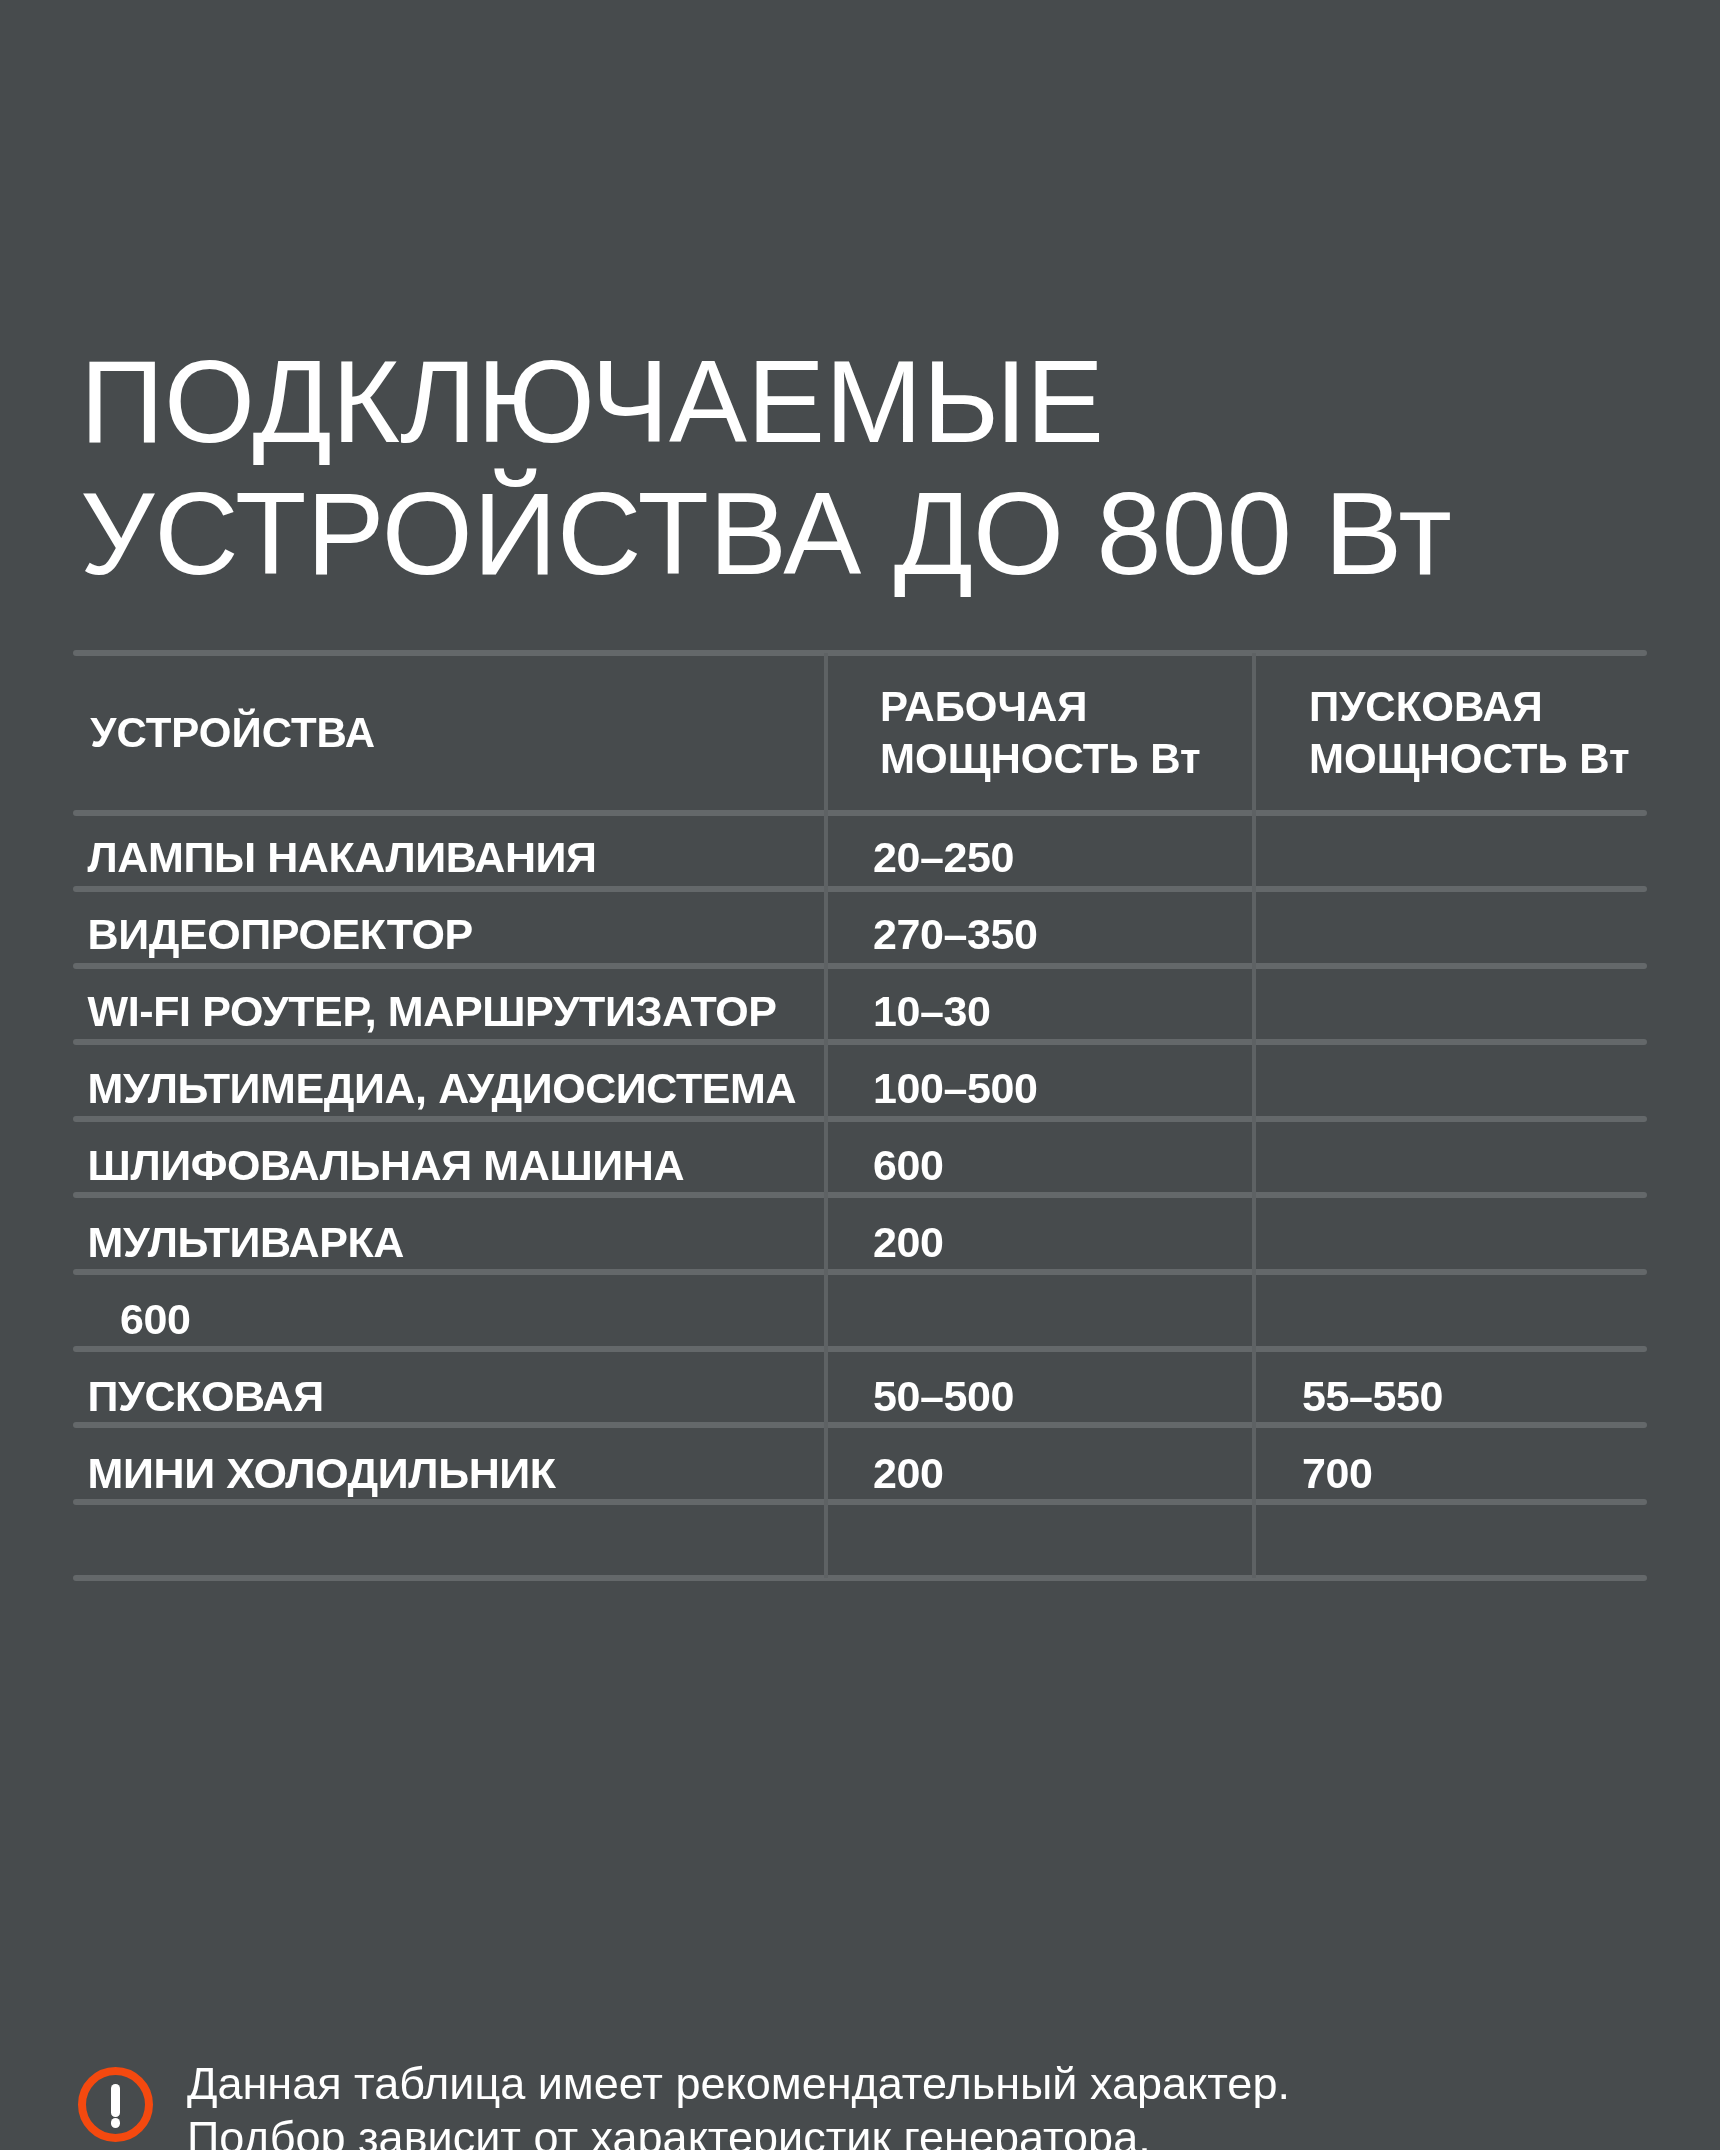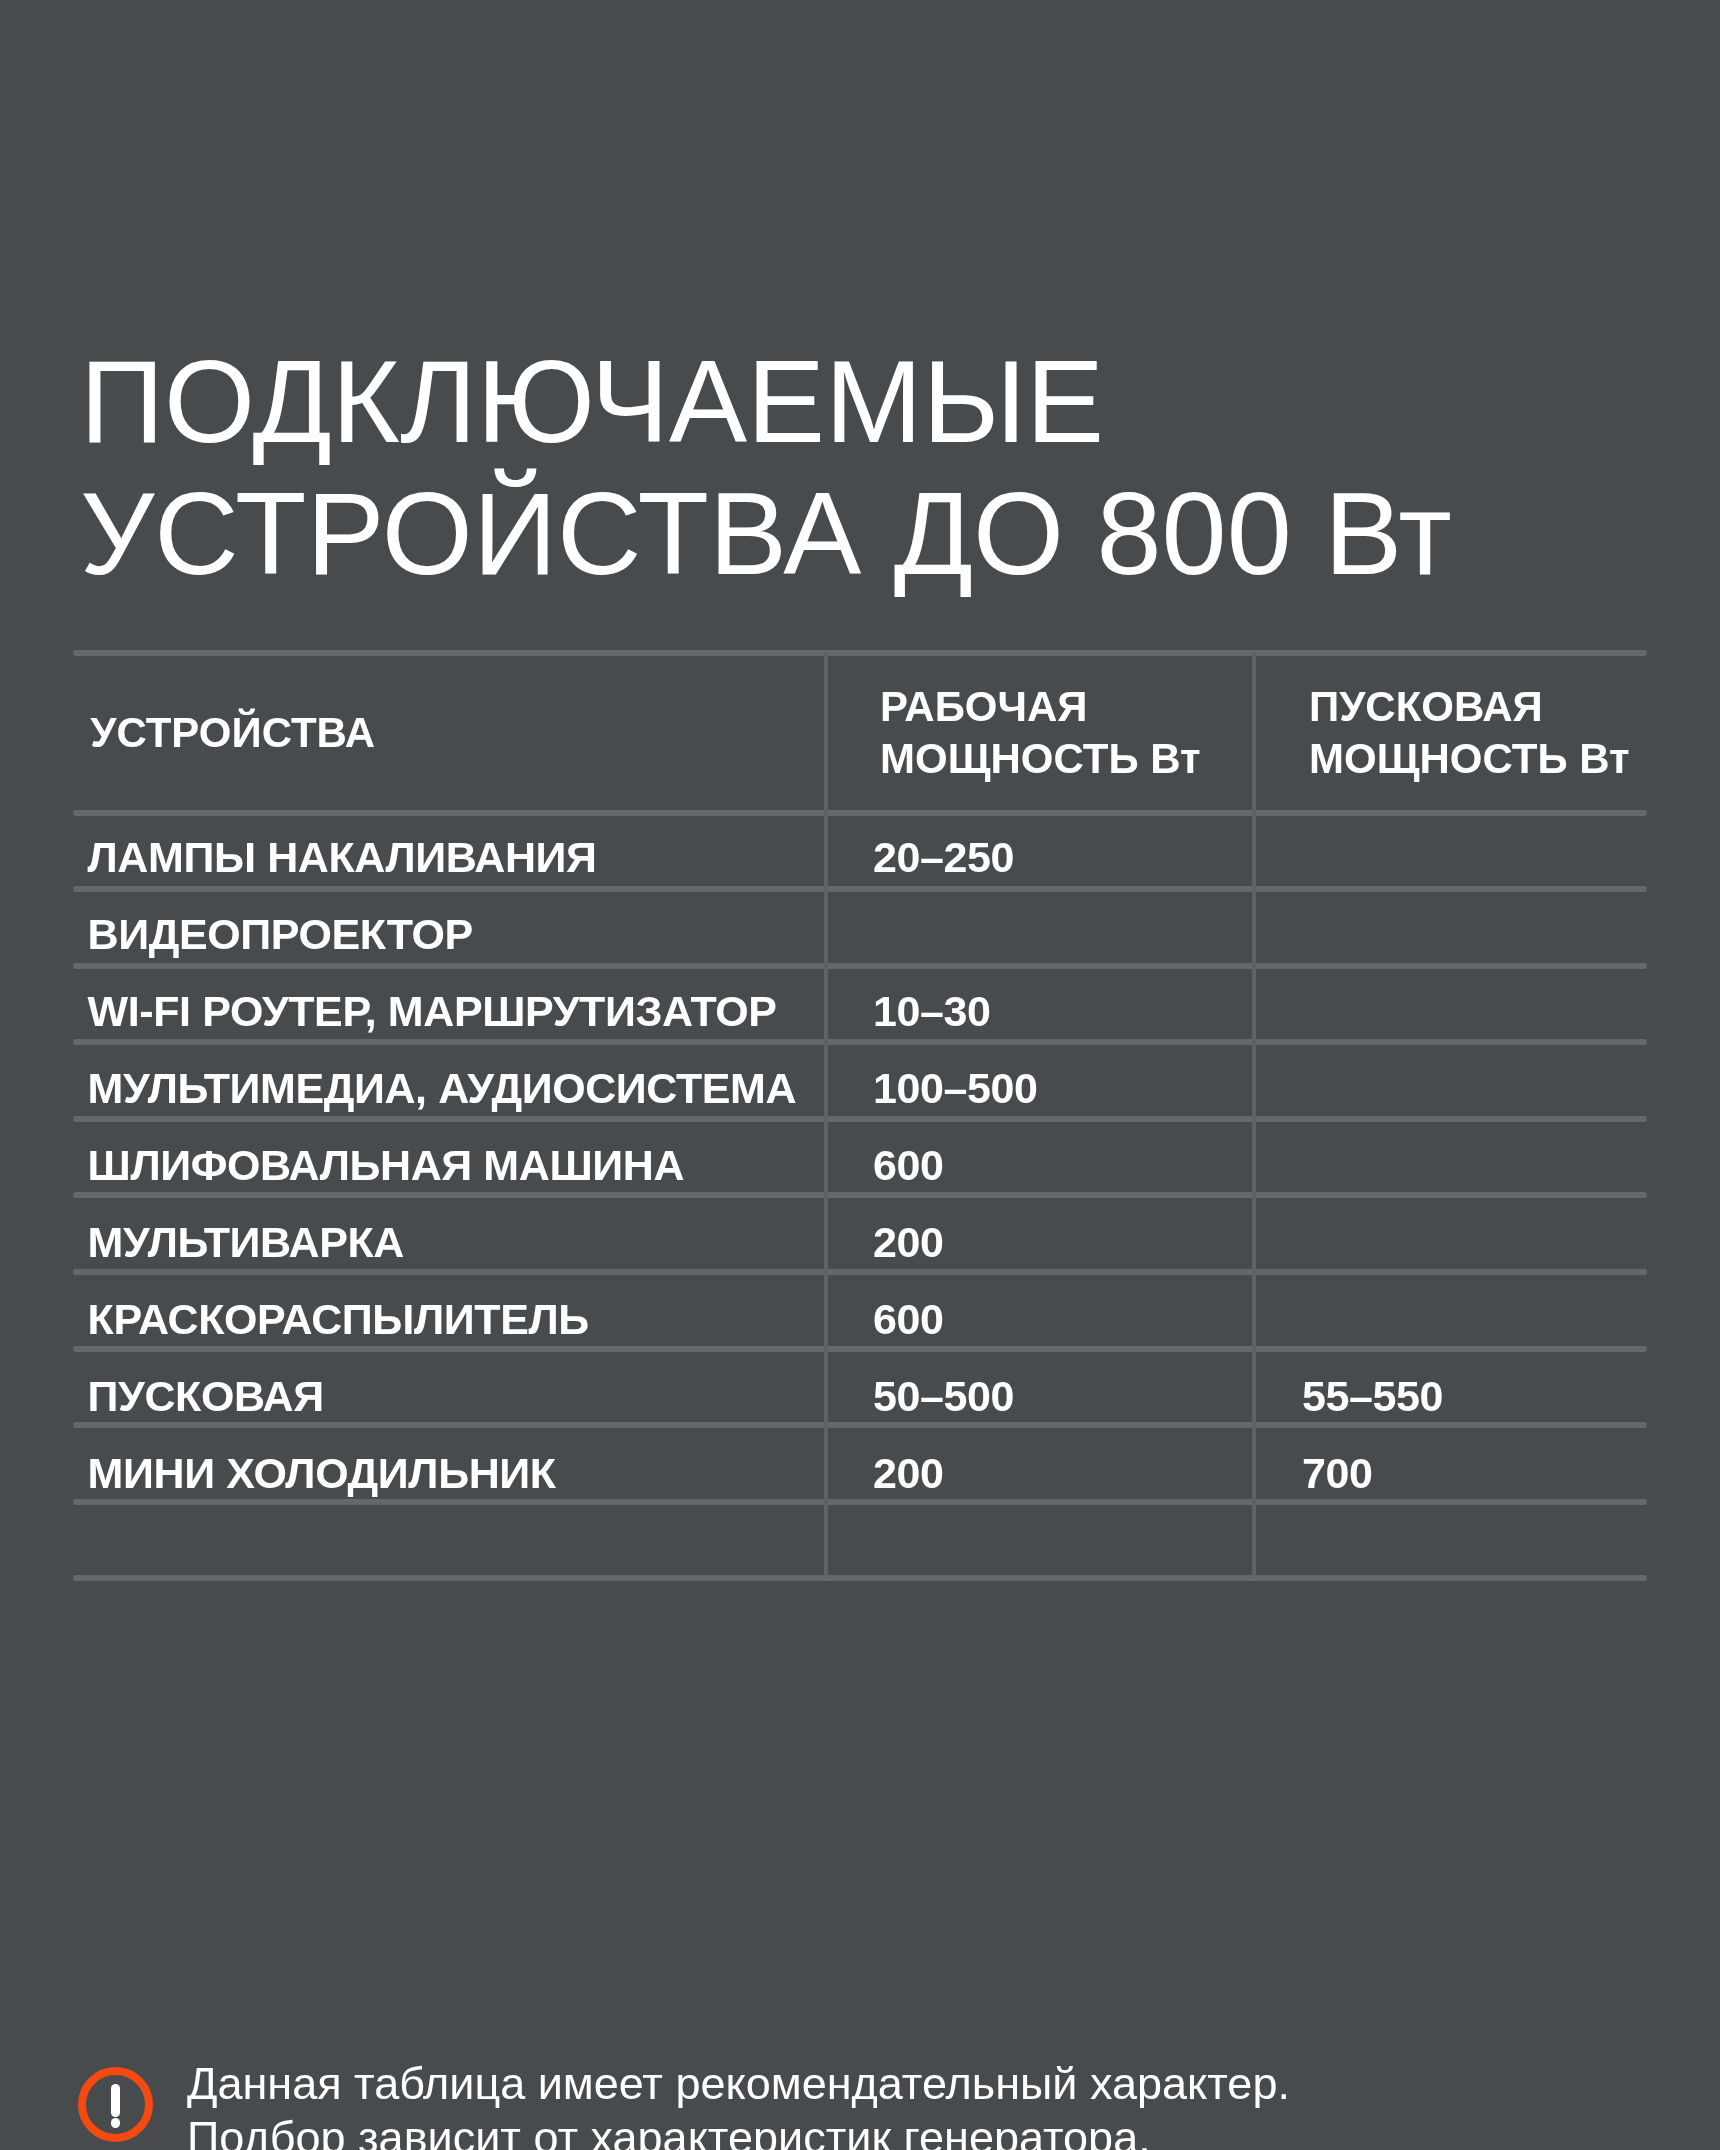--- a/index.html
+++ b/index.html
@@ -167,20 +167,21 @@
     </div>
 
     <div class="tbody">
       <div class="tr">
         <div class="td c1">ЛАМПЫ НАКАЛИВАНИЯ</div>
         <div class="td c2">20–250</div>
         <div class="td c3"></div>
       </div>
       <div class="tr">
         <div class="td c1">ВИДЕОПРОЕКТОР</div>
+        <div class="td c2">270–350</div>
         <div class="td c3"></div>
       </div>
       <div class="tr">
         <div class="td c1">WI-FI РОУТЕР, МАРШРУТИЗАТОР</div>
         <div class="td c2">10–30</div>
         <div class="td c3"></div>
       </div>
       <div class="tr">
         <div class="td c1">МУЛЬТИМЕДИА, АУДИОСИСТЕМА</div>
         <div class="td c2">100–500</div>
@@ -190,21 +191,20 @@
         <div class="td c1">ШЛИФОВАЛЬНАЯ МАШИНА</div>
         <div class="td c2">600</div>
         <div class="td c3"></div>
       </div>
       <div class="tr">
         <div class="td c1">МУЛЬТИВАРКА</div>
         <div class="td c2">200</div>
         <div class="td c3"></div>
       </div>
       <div class="tr">
-        <div class="td c1">КРАСКОРАСПЫЛИТЕЛЬ</div>
         <div class="td c2">600</div>
         <div class="td c3"></div>
       </div>
       <div class="tr">
         <div class="td c1">ПУСКОВАЯ</div>
         <div class="td c2">50–500</div>
         <div class="td c3">55–550</div>
       </div>
       <div class="tr">
         <div class="td c1">МИНИ ХОЛОДИЛЬНИК</div>

